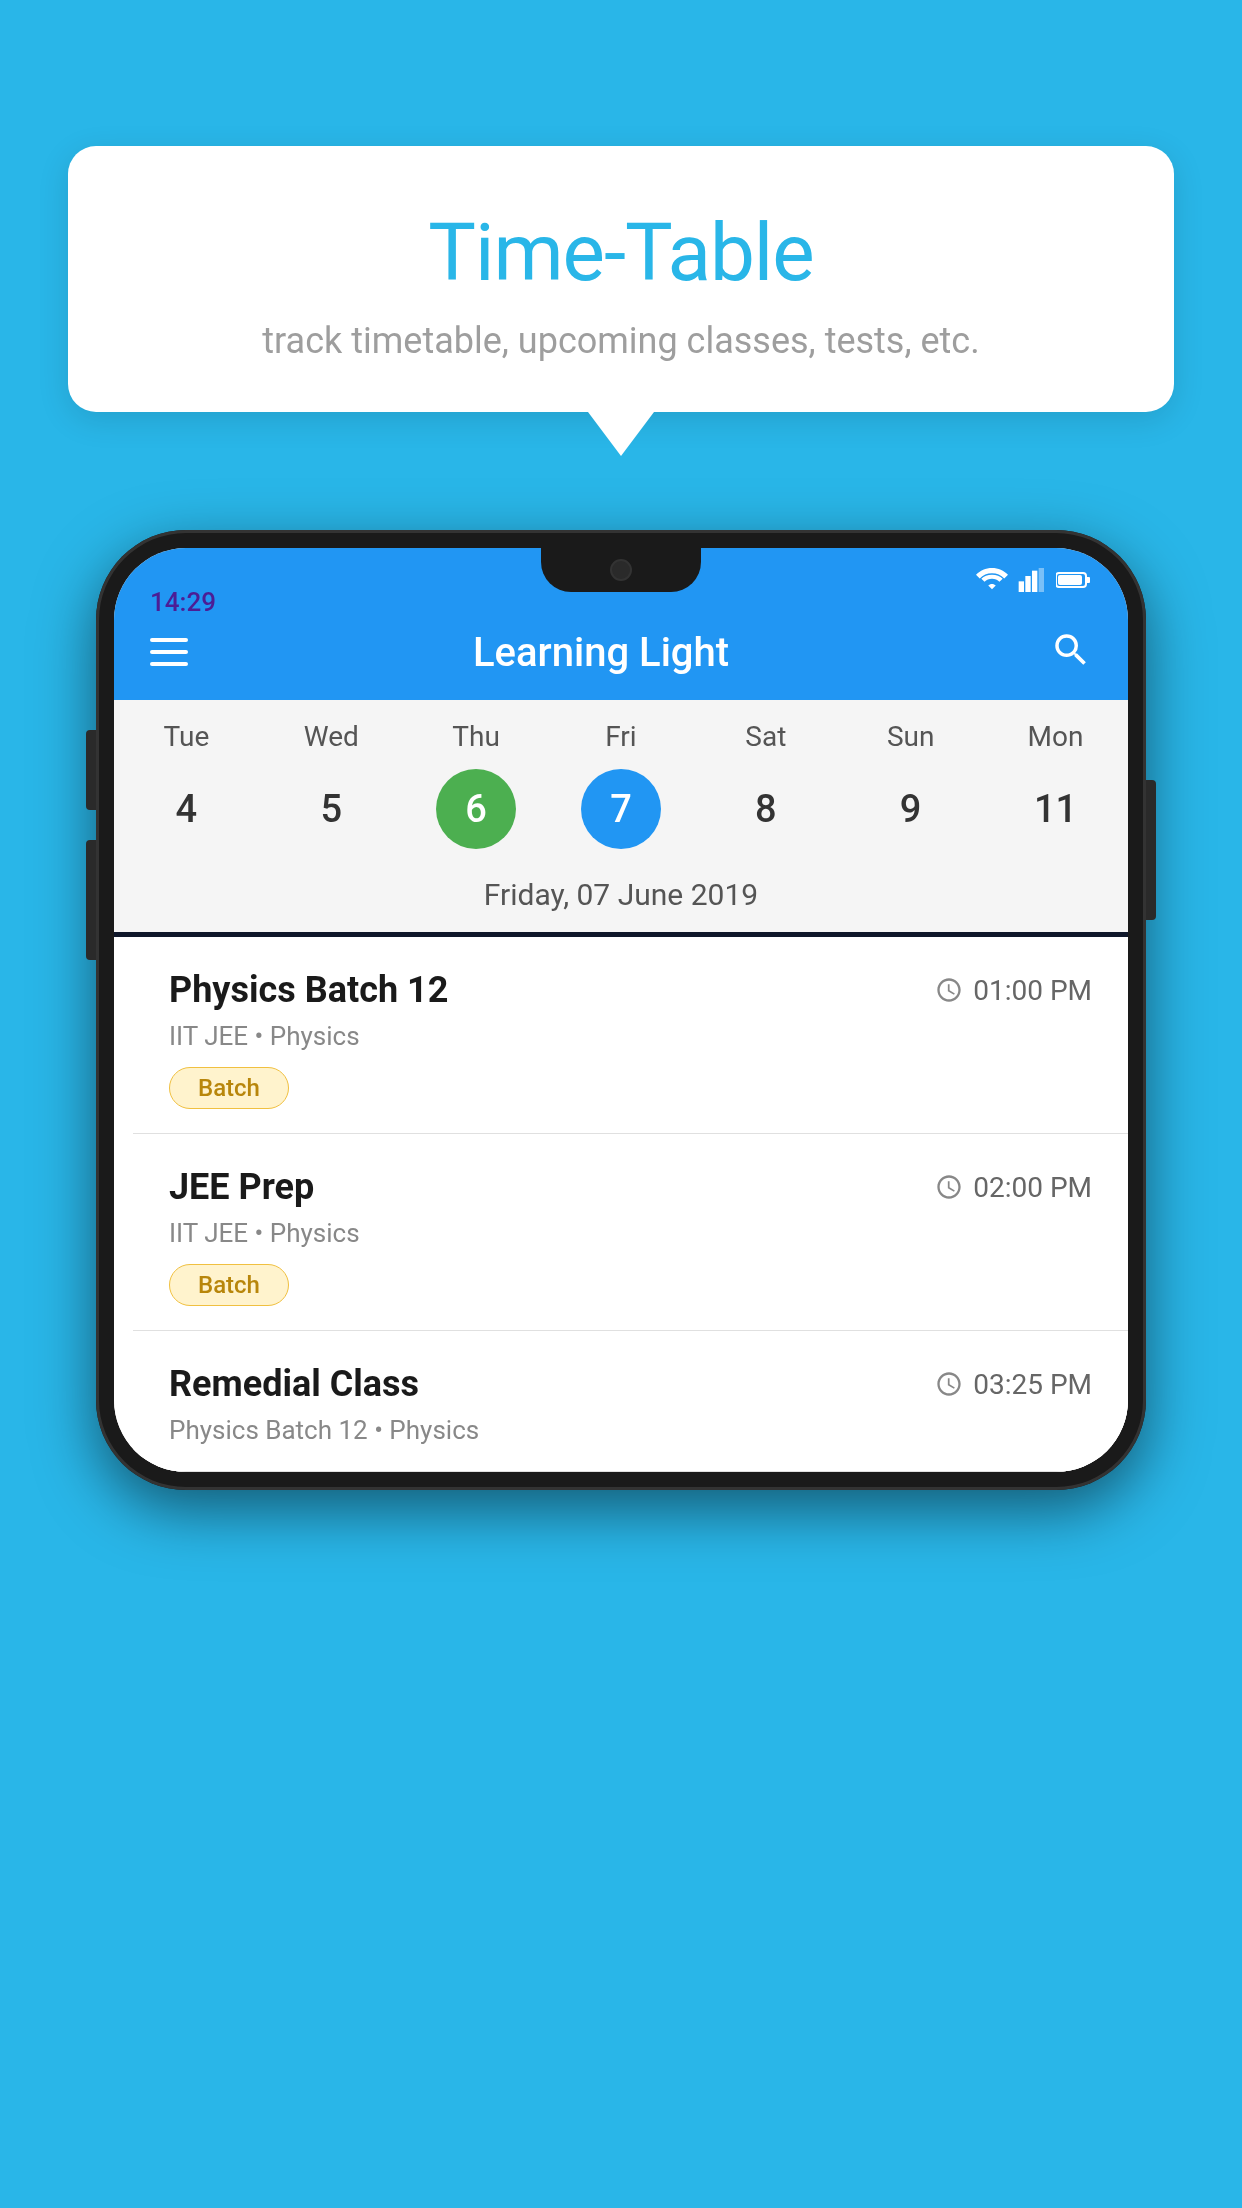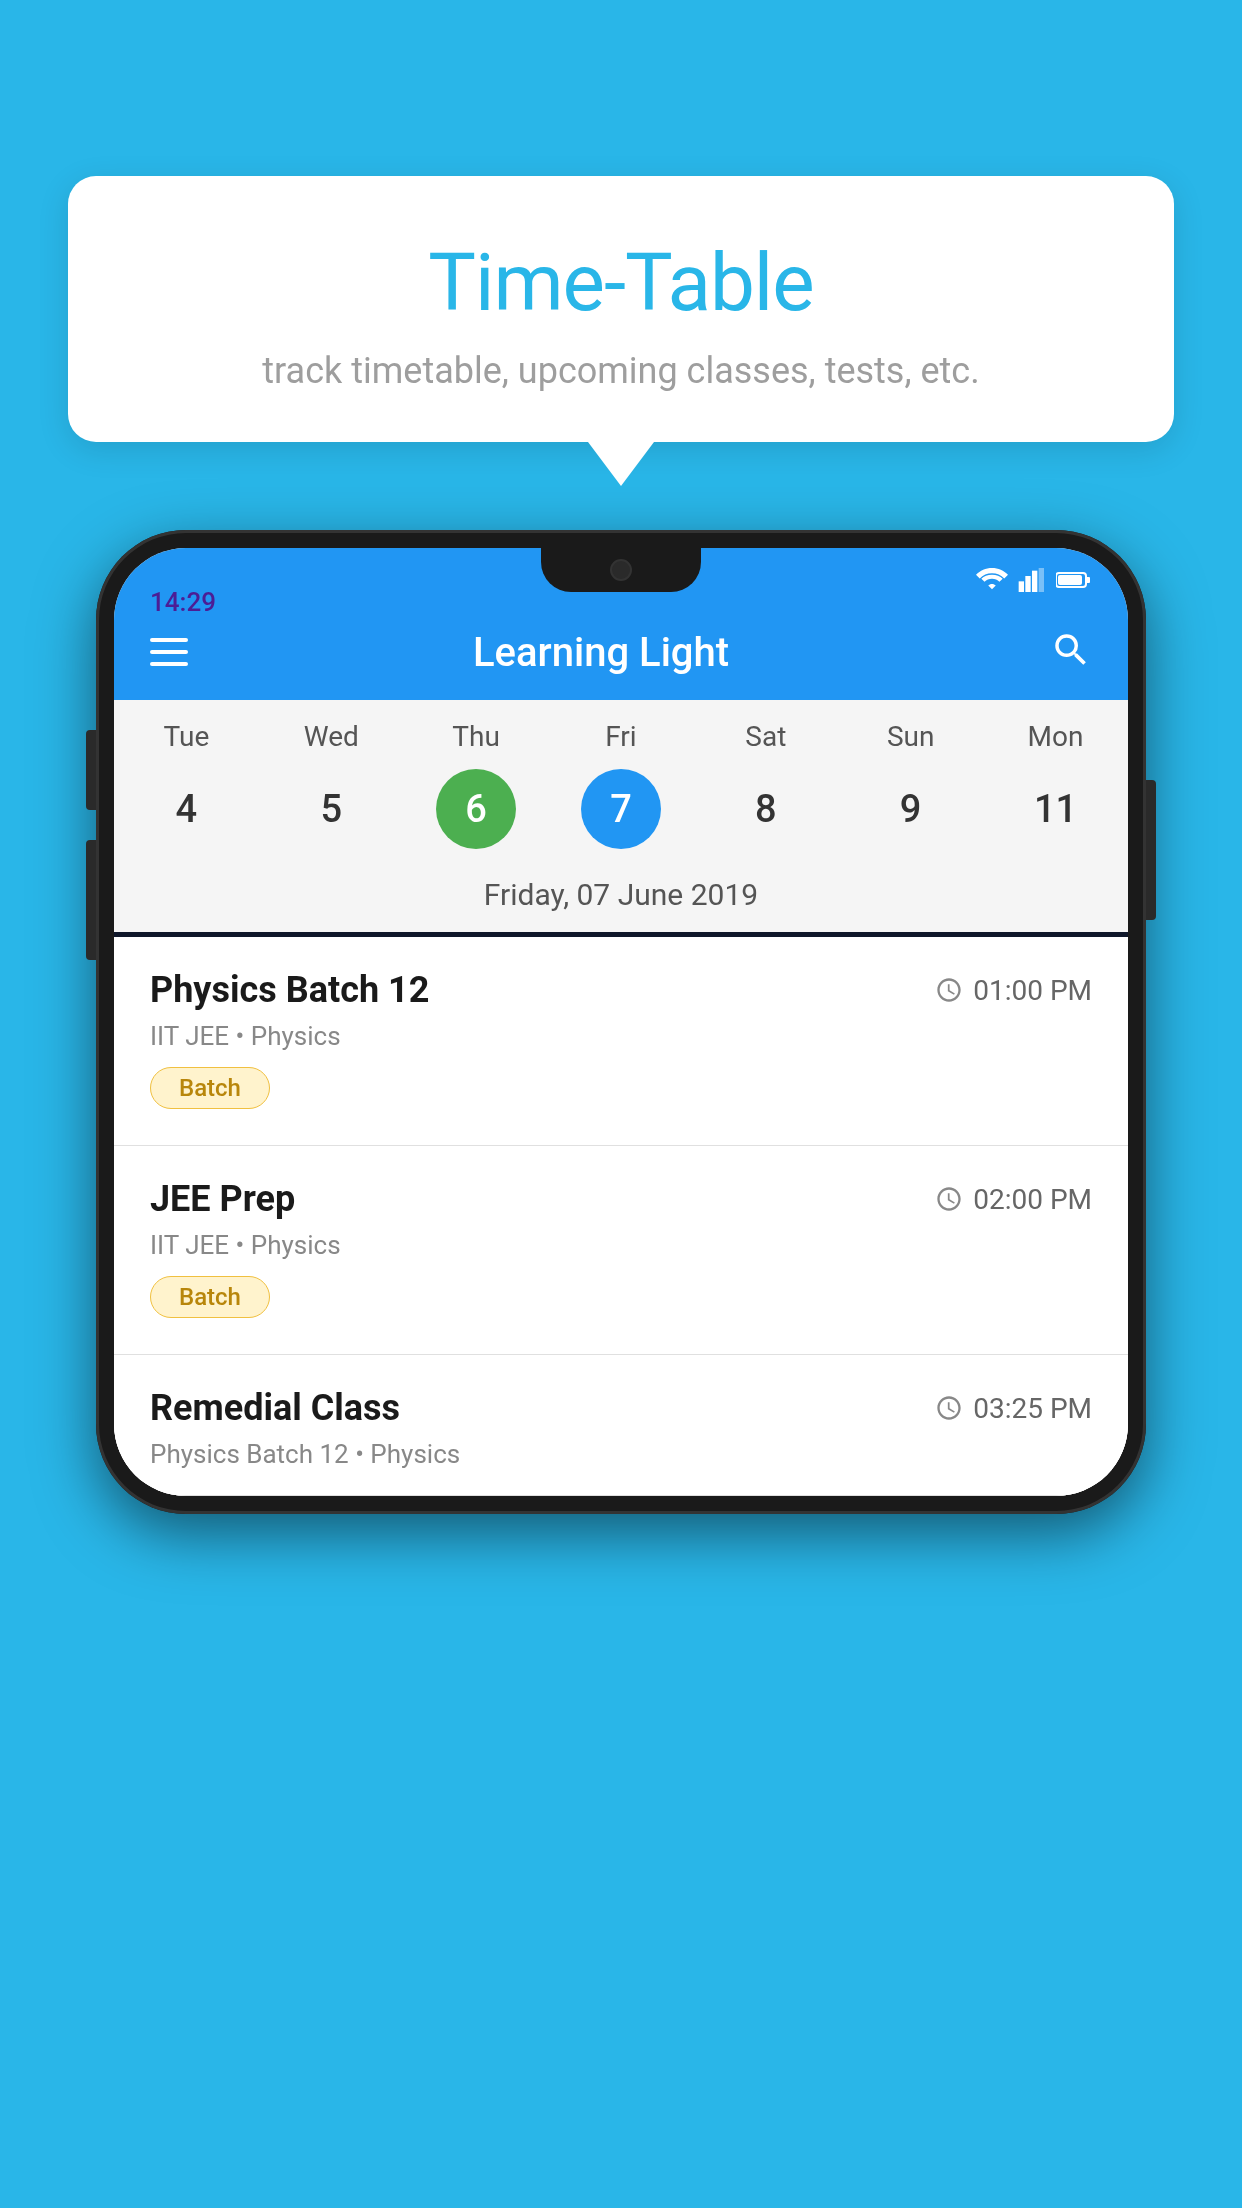--- a/index.html
+++ b/index.html
@@ -10,21 +10,21 @@
       height: 2208px;
       background-color: #29b6e8;
       font-family: 'Roboto', Arial, sans-serif;
       overflow: hidden;
       position: relative;
     }
 
     
     .tooltip-card {
       position: absolute;
-      top: 176px;
+      top: 146px;
       left: 68px;
       right: 68px;
       background: #ffffff;
       border-radius: 28px;
       padding: 60px 50px 50px;
       text-align: center;
       box-shadow: 0 8px 32px rgba(0,0,0,0.12);
     }
 
     .tooltip-card::after {
@@ -249,21 +249,22 @@
     }
 
     
     .class-list {
       background: white;
     }
 
     .class-item {
       background: white;
       border-bottom: 1px solid #e0e0e0;
-      padding: 32px 36px 36px;
+      padding: 32px 36px 24px;
+      margin-left: 19px;
     }
 
     .class-row-top {
       display: flex;
       align-items: center;
       justify-content: space-between;
       margin-bottom: 10px;
     }
 
     .class-name {

